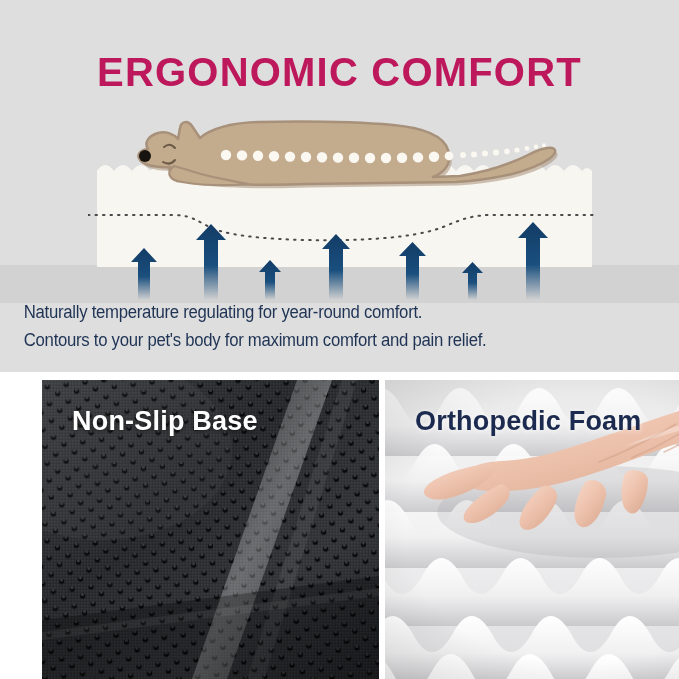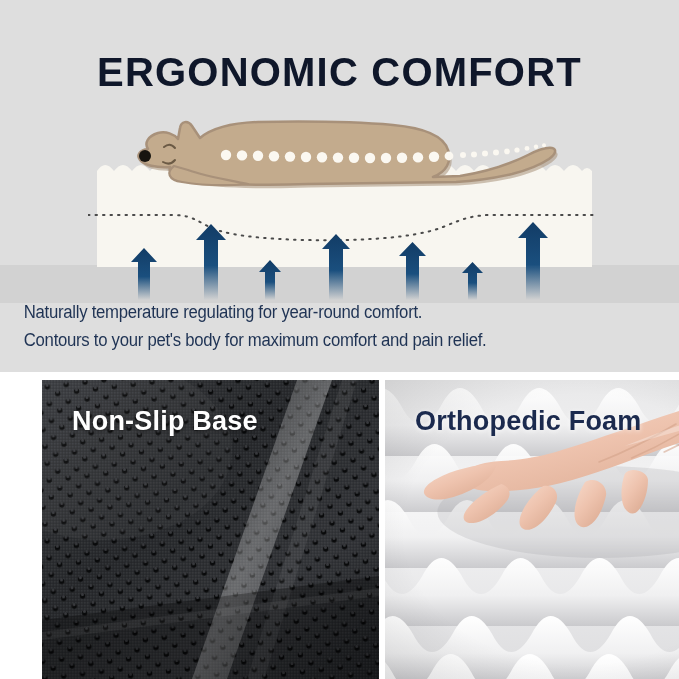--- a/index.html
+++ b/index.html
@@ -34,21 +34,21 @@
   .main-title {
     position: absolute;
     left: 0;
     top: 52px;
     width: 679px;
     text-align: center;
     font-family: "Liberation Sans", sans-serif;
     font-size: 40px;
     font-weight: bold;
     letter-spacing: 1.2px;
-    color: #0f172a;
+    color: #be185d;
     line-height: 1;
     white-space: nowrap;
   }
 
   
   .illus {
     position: absolute;
     left: 0;
     top: 110px;
     width: 679px;

